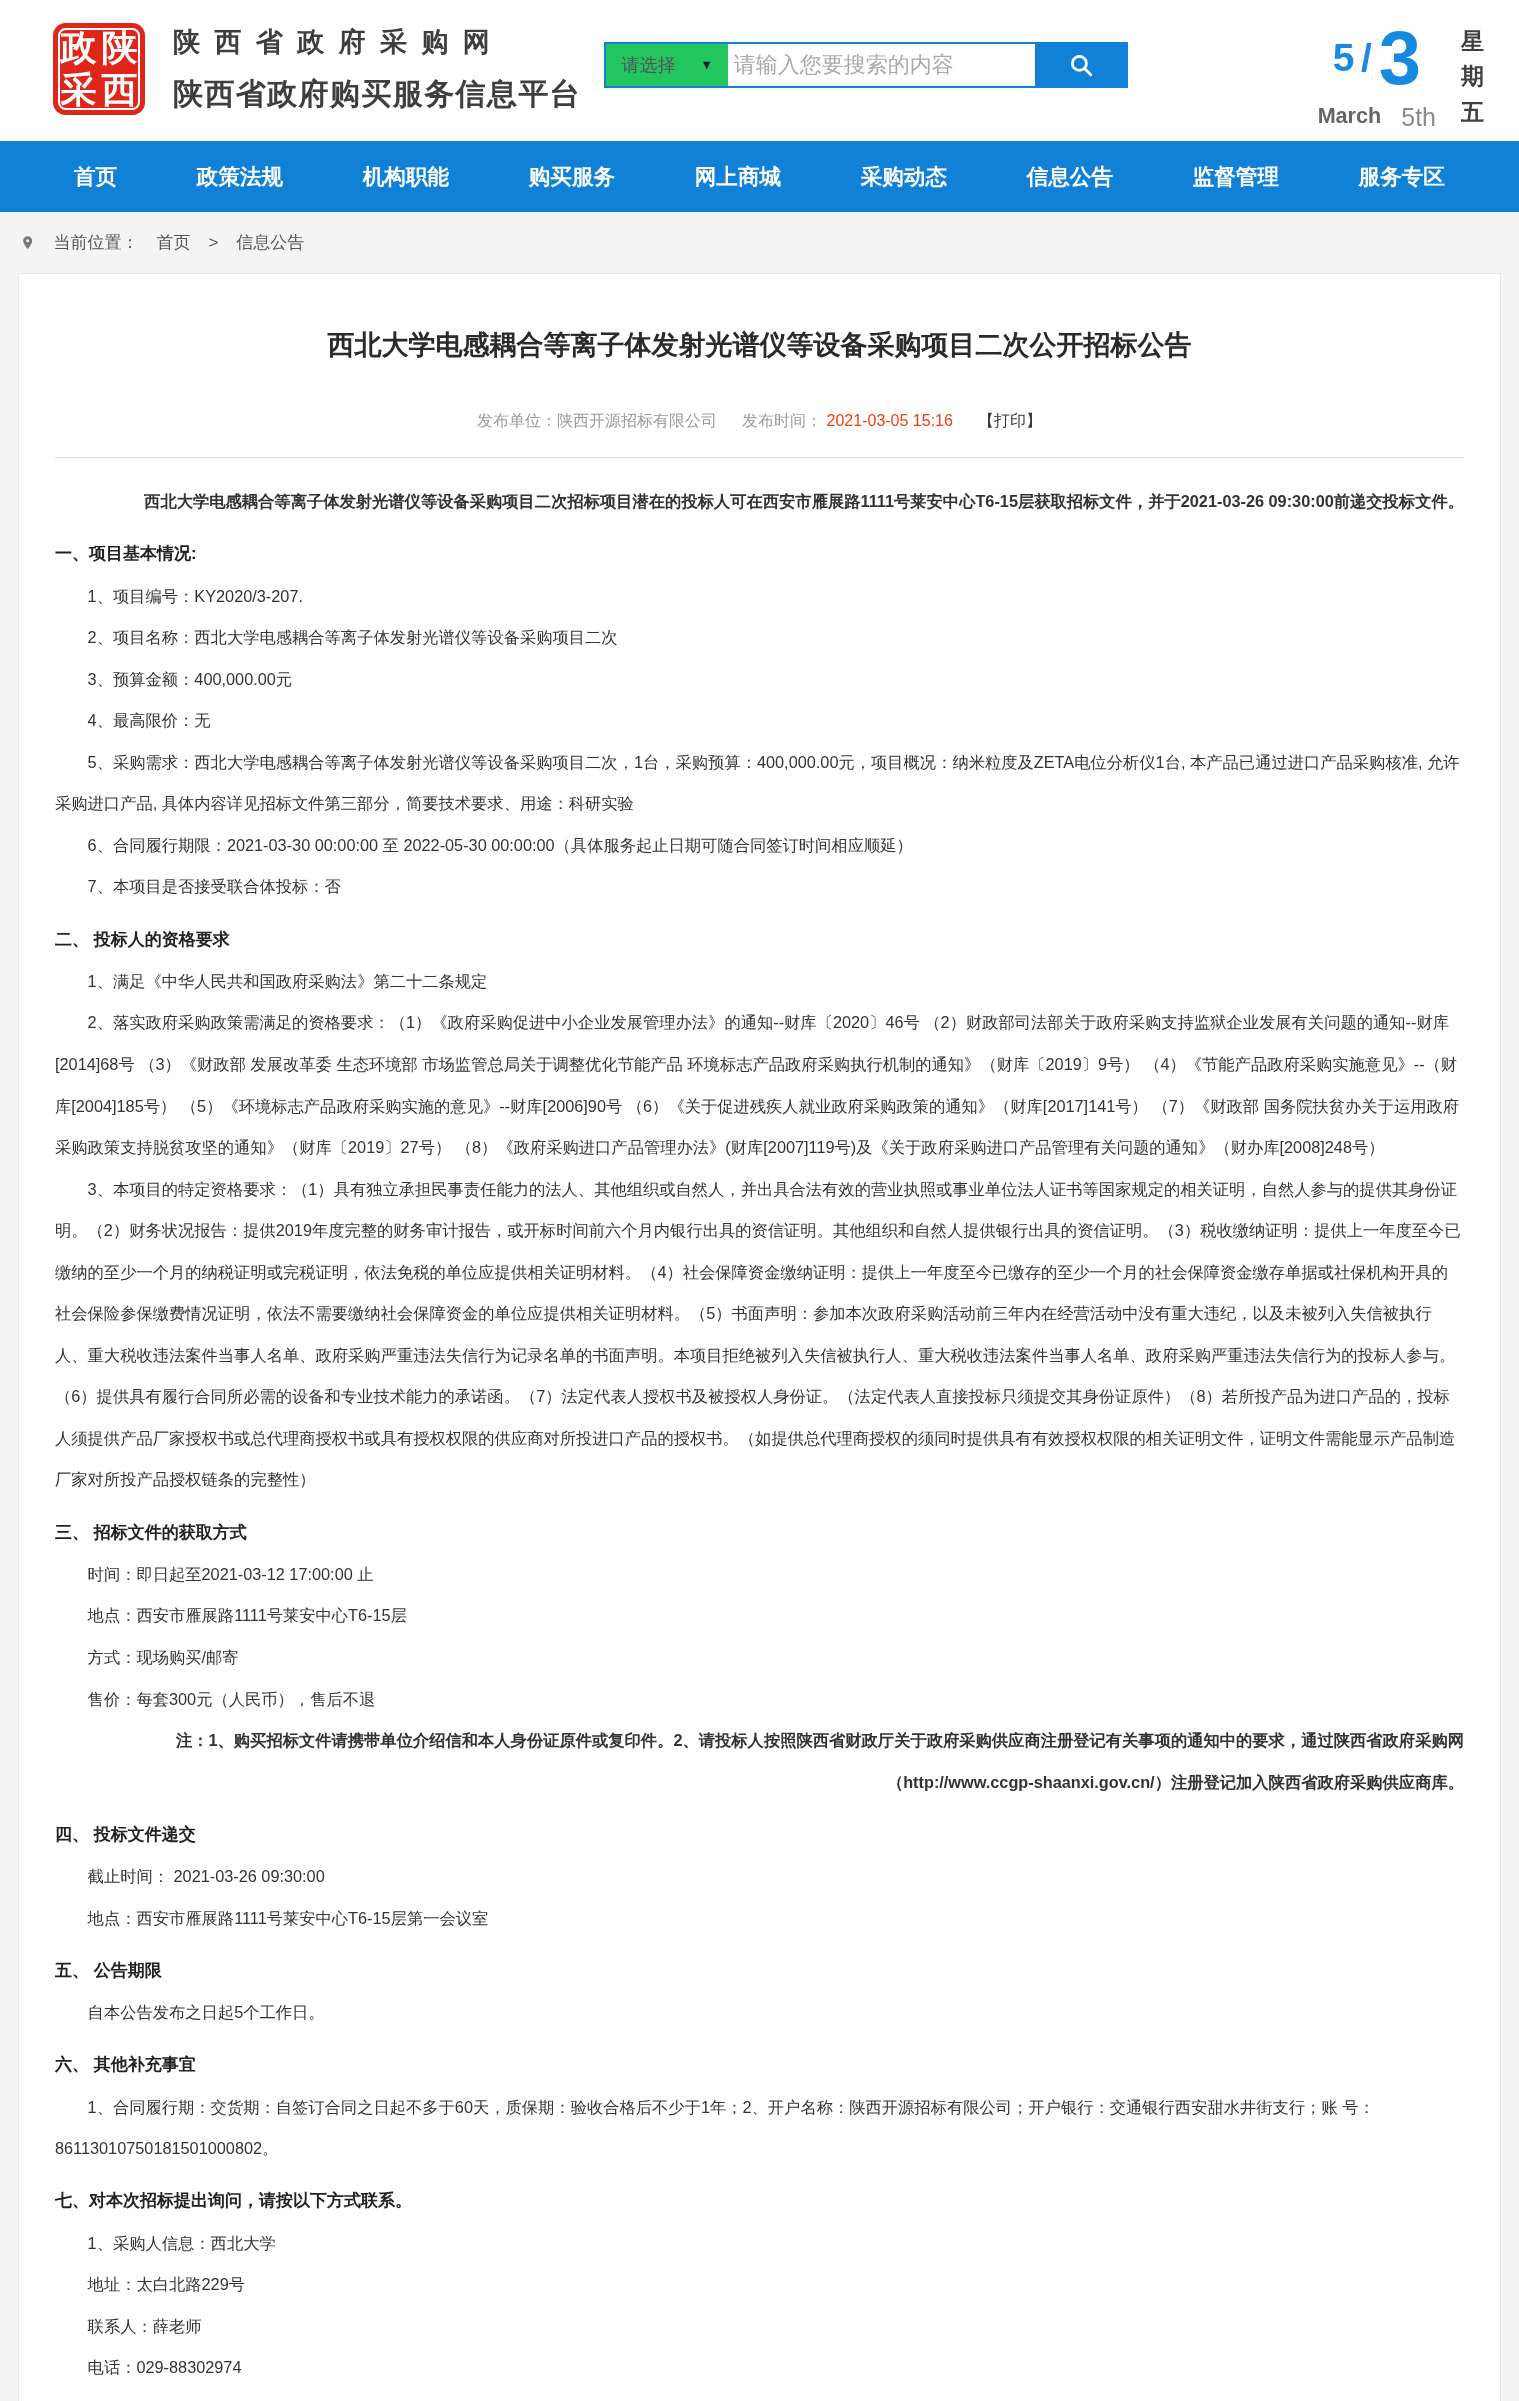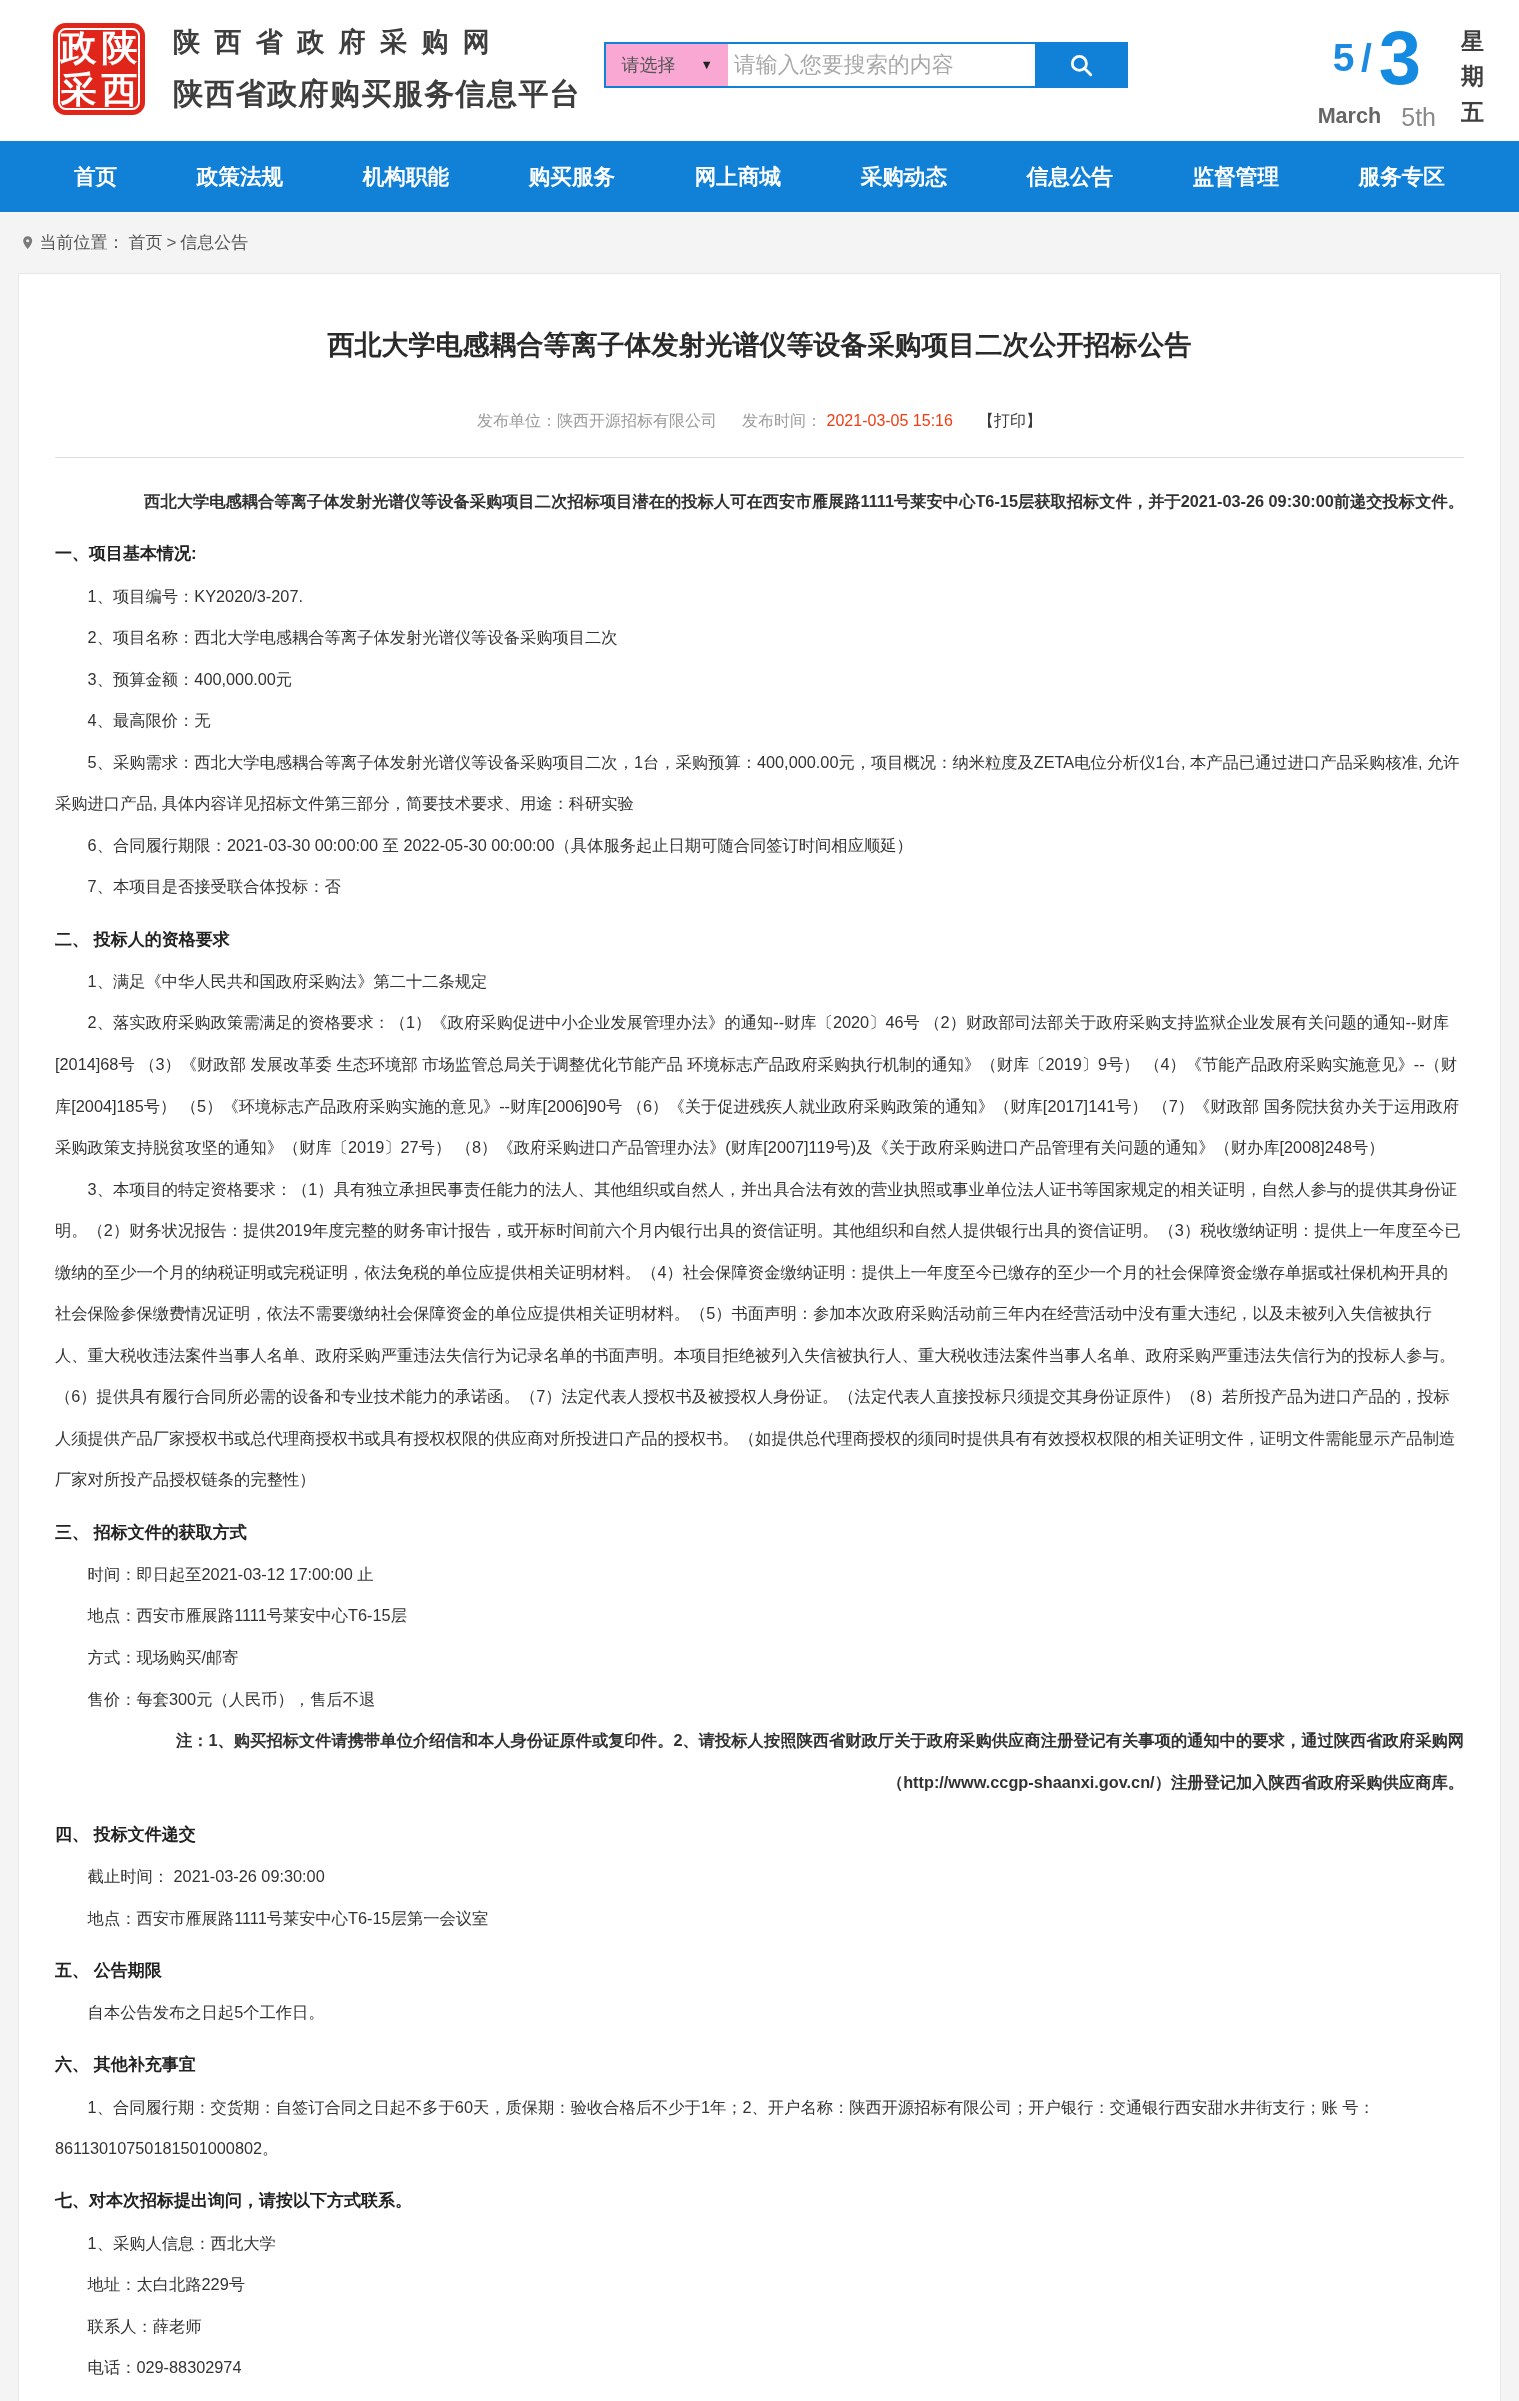--- a/index.html
+++ b/index.html
@@ -22,21 +22,21 @@
   .seal span {
     color:#fff; font-weight:bold; font-size:36px; line-height:1;
     display:flex; align-items:center; justify-content:center;
     font-family:"Liberation Serif","DejaVu Serif",serif;
   }
   .site-names { margin-left:28px; }
   .site-line1 { font-size:27px; font-weight:bold; color:#3e3e3e; letter-spacing:14.4px; white-space:nowrap; }
   .site-line2 { font-size:30px; font-weight:bold; color:#3e3e3e; letter-spacing:1.4px; margin-top:14px; white-space:nowrap; }
   
   .search { position:absolute; left:604px; top:42px; width:524px; height:46px;
-    border:2.4px solid #1181d8; background:#f9a8d4; display:flex; align-items:stretch; }
+    border:2.4px solid #1181d8; background:#22c55e; display:flex; align-items:stretch; }
   .search-select { width:122px; display:flex; align-items:center; padding-left:15.4px;
     font-size:18px; color:#555; cursor:pointer; flex:none; }
   .search-caret { font-size:12.5px; color:#222; margin-left:25px; }
   .search-input { flex:1; border:none; outline:none; font-size:22px; color:#333; padding-left:5.8px; min-width:0; }
   .search-input::placeholder { color:#a9a9a9; }
   .search-btn { width:91px; background:#1181d8; border:none; display:flex; align-items:center;
     justify-content:center; cursor:pointer; flex:none; }
   
   .date { position:absolute; right:35px; top:20px; display:flex; align-items:flex-start; }
   .date-left { display:flex; flex-direction:column; align-items:center; }
@@ -48,21 +48,21 @@
   .date-month-name { font-size:21.6px; font-weight:bold; color:#666; }
   .date-day-ord { font-size:25px; color:#8a8a8a; }
   .date-weekday { width:29px; margin-left:19px; margin-top:3.8px; font-size:23px; font-weight:bold;
     color:#3f3f3f; line-height:1.55; text-align:right; word-break:break-all; }
   
   .nav { height:71px; background:#1181d8; display:flex; align-items:center;
     justify-content:space-between; padding:0 74px; }
   .nav-item { color:#fff; font-size:21.6px; font-weight:bold; cursor:pointer; white-space:nowrap; }
   
   .breadcrumb { height:61px; display:flex; align-items:center; padding-left:20px;
-    font-size:17px; color:#555; gap:4px; }
+    font-size:17px; color:#555; gap:18px; }
   .crumb-link { cursor:pointer; }
   
   .card { margin:0 18px; background:#fff; border:0.5px solid #e7e7e7; padding:0 36px 125px; }
   .doc-title { text-align:center; font-size:27px; font-weight:bold; color:#2a2a2a;
     padding-top:54px; line-height:1.3; }
   .pub-row { display:flex; justify-content:center; align-items:center; gap:25px;
     margin-top:48px; font-size:16px; color:#9b9b9b; }
   .pub-time-value { color:#f23c12; }
   .print-btn { color:#3a3a3a; cursor:pointer; }
   .divider { border-top:1px solid #e0e0e0; margin-top:25px; }

